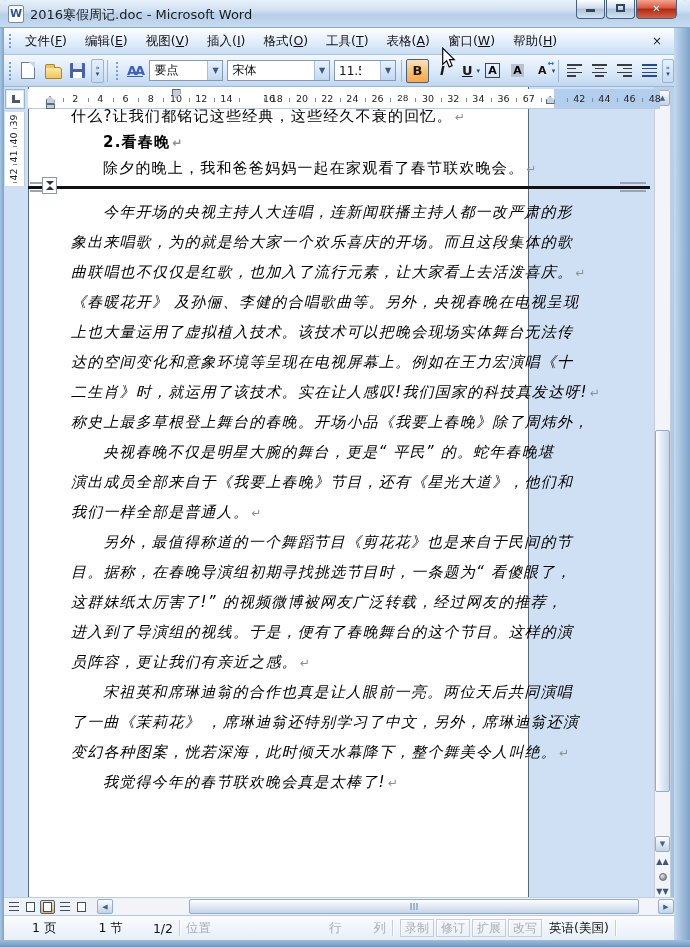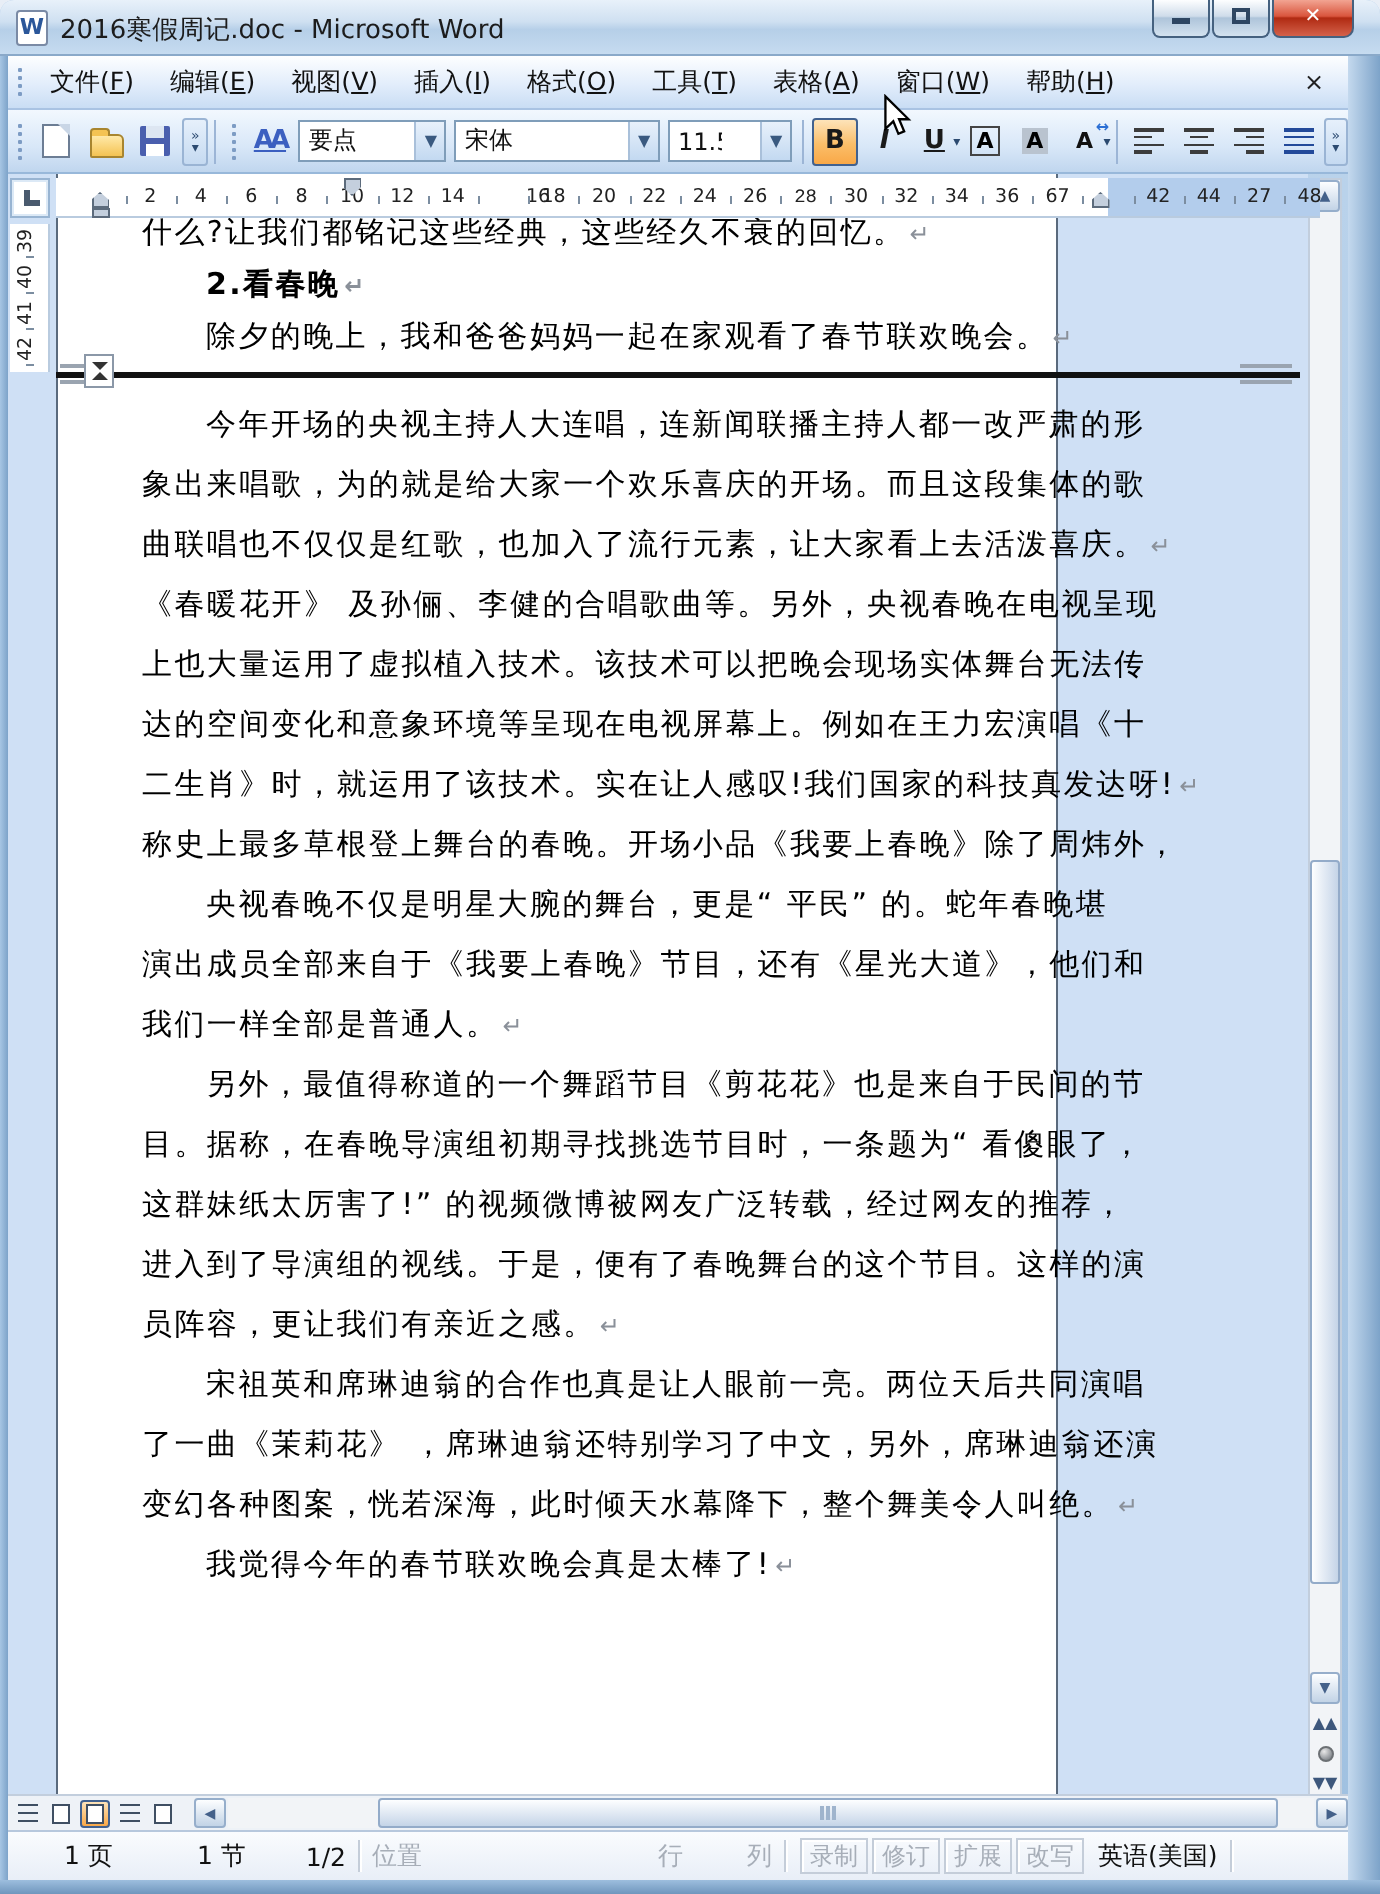--- a/index.html
+++ b/index.html
@@ -102,21 +102,21 @@
   #break-l{left:2px;} #break-r{right:4px;}
   #hidews-icon{position:absolute;left:14px;top:-9px;width:15px;height:17px;background:#fff;
     border:1px solid #8b98a8;z-index:4;display:flex;flex-direction:column;align-items:center;justify-content:center;gap:1px;}
   #hidews-icon i{display:block;width:0;height:0;border-left:4px solid transparent;border-right:4px solid transparent;}
   #hidews-icon i.up{border-bottom:4px solid #333;} #hidews-icon i.dn{border-top:4px solid #333;}
   .textblock{position:absolute;left:42px;width:524px;color:#000;}
   #page1-text{top:16px;}
   #page2-text{top:110px;}
   .docline{position:relative;white-space:nowrap;overflow:visible;font-size:15px;letter-spacing:1.2px;}
   #page1-text .docline{height:26px;line-height:26px;}
-  #page2-text .docline{height:30px;line-height:30px;}
+  #page2-text .docline{height:30px;line-height:30px;font-style:italic;}
   .docline.bold{font-weight:bold;}
   .docline.ind{padding-left:32px;}
   .pilcrow{color:#8a9099;font-size:12px;margin-left:2px;letter-spacing:0;}
   
   #vscroll{position:absolute;left:654px;top:89px;width:17px;height:808px;background:#f2f4f7;
     border:1px solid #c2cedd;}
   .sbtn{position:absolute;left:0;width:15px;height:16px;
     background:linear-gradient(180deg,#fdfeff,#d9e4f0 60%,#c2d3e6);border:1px solid #96aecb;
     border-radius:2px;color:#44618a;font-size:7px;display:flex;align-items:center;justify-content:center;}
   #vs-up{top:0;} #vs-down{top:746px;}
@@ -327,21 +327,21 @@
       <span class="rnum" style="left: 324.4px;">24</span>
       <span class="rnum" style="left: 349.6px;">26</span>
       <span class="rnum" style="left: 374.8px; font-family: Liberation Mono, monospace;">28</span>
       <span class="rnum" style="left: 400px;">30</span>
       <span class="rnum" style="left: 425.2px;">32</span>
       <span class="rnum" style="left: 450.4px;">34</span>
       <span class="rnum" style="left: 475.6px;">36</span>
       <span class="rnum" style="left: 500.8px;">67</span>
       <span class="rnum" style="left: 551.2px;">42</span>
       <span class="rnum" style="left: 576.4px;">44</span>
-      <span class="rnum" style="left: 601.6px;">27</span>
+      <span class="rnum" style="left: 601.6px;">46</span>
       <span class="rnum" style="left: 626.8px;">48</span>
       <span class="rtick" style="left: 34.6px;"></span>
       <span class="rtick" style="left: 59.8px;"></span>
       <span class="rtick" style="left: 85px;"></span>
       <span class="rtick" style="left: 110.2px;"></span>
       <span class="rtick" style="left: 135.4px;"></span>
       <span class="rtick" style="left: 160.6px;"></span>
       <span class="rtick" style="left: 185.8px;"></span>
       <span class="rtick" style="left: 211px;"></span>
       <span class="rtick" style="left: 236.2px;"></span>

